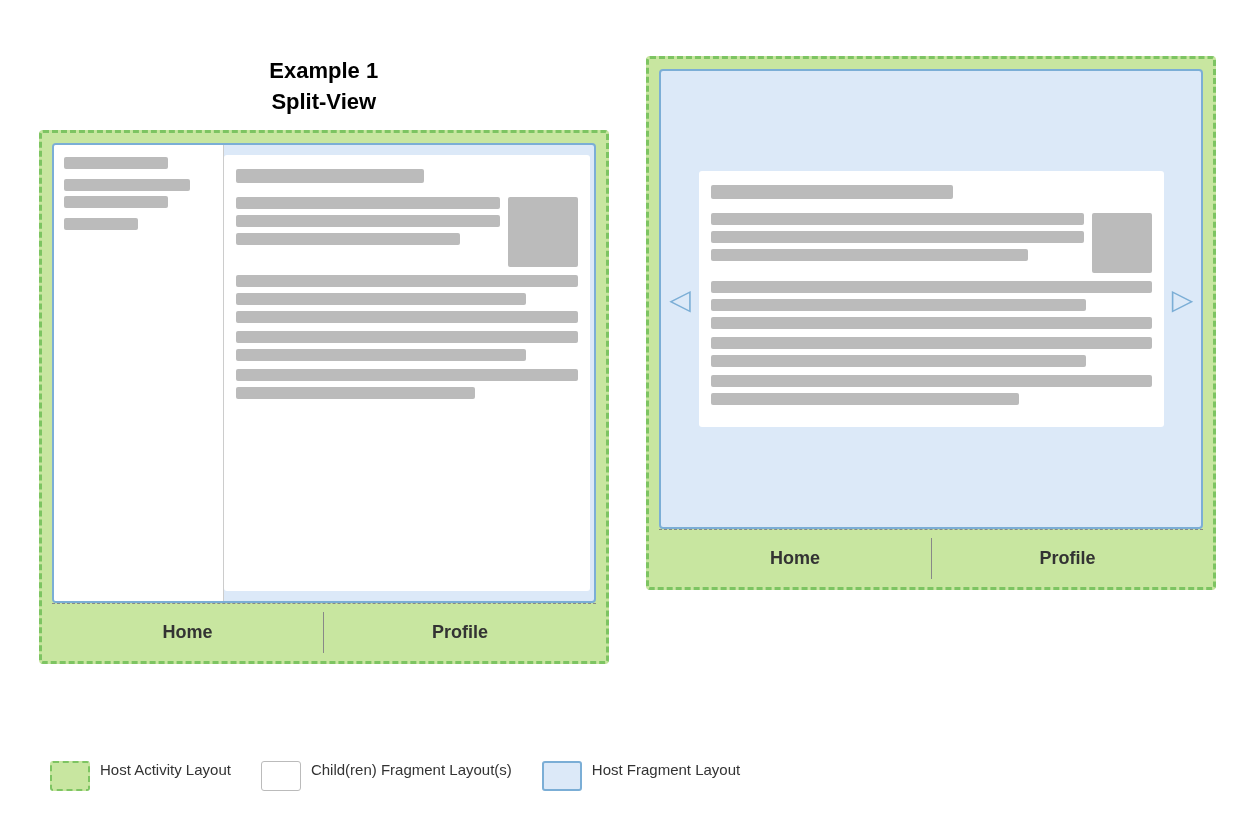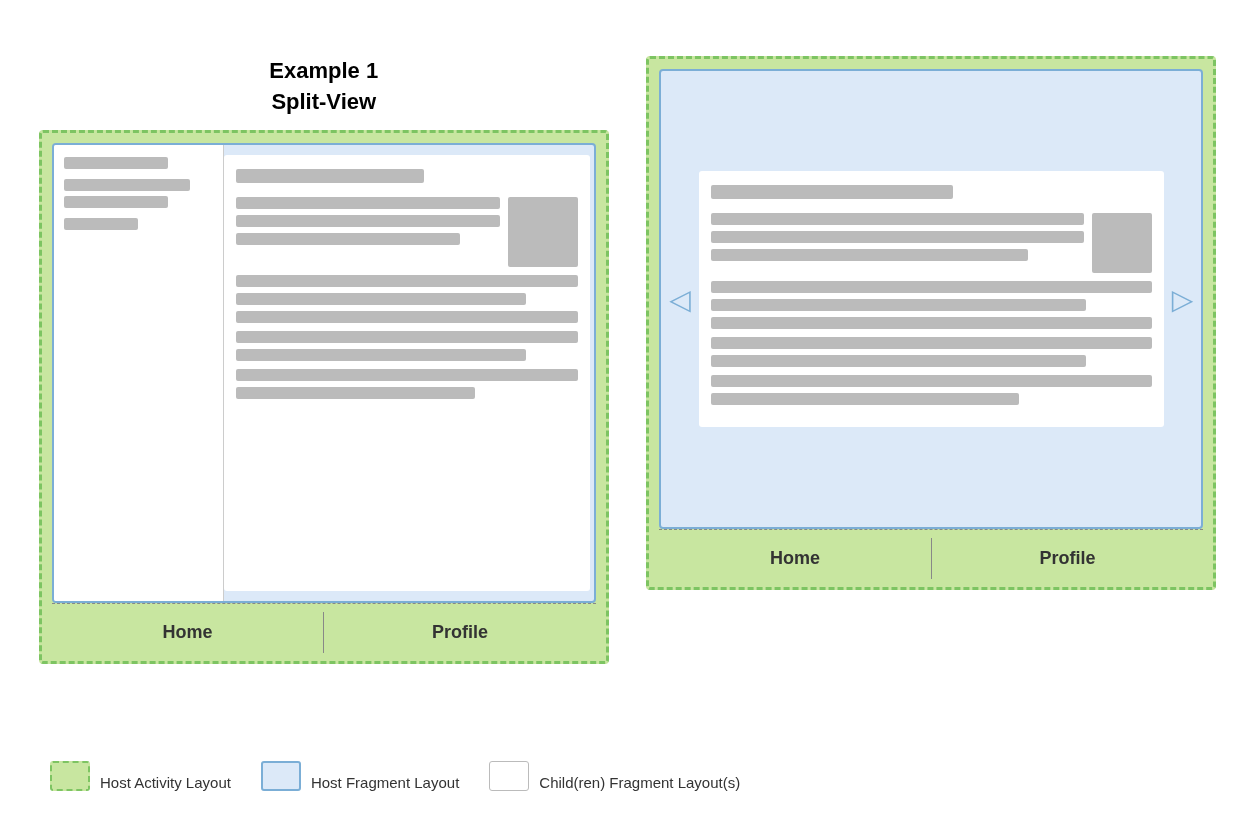--- a/index.html
+++ b/index.html
@@ -205,21 +205,21 @@
       align-items: center;
       gap: 30px;
       padding: 18px 30px;
       width: 100%;
       justify-content: flex-start;
     }
 
     .legend-item {
       display: flex;
       flex-direction: row;
-      align-items: flex-end;
+      align-items: flex-start;
       gap: 10px;
     }
 
     .legend-box {
       width: 40px;
       height: 30px;
       border-radius: 3px;
       flex-shrink: 0;
     }
 
@@ -363,21 +363,21 @@
     </div>
 
   </div>
 
   <div class="legend-row">
     <div class="legend-item">
       <div class="legend-box legend-box-green"></div>
       <span class="legend-label">Host Activity Layout</span>
     </div>
     <div class="legend-item">
+      <div class="legend-box legend-box-white"></div>
+      <span class="legend-label">Child(ren) Fragment Layout(s)</span>
+    </div>
+    <div class="legend-item">
       <div class="legend-box legend-box-blue"></div>
       <span class="legend-label">Host Fragment Layout</span>
     </div>
-    <div class="legend-item">
-      <div class="legend-box legend-box-white"></div>
-      <span class="legend-label">Child(ren) Fragment Layout(s)</span>
-    </div>
   </div>
 </div>
 
 </body></html>

